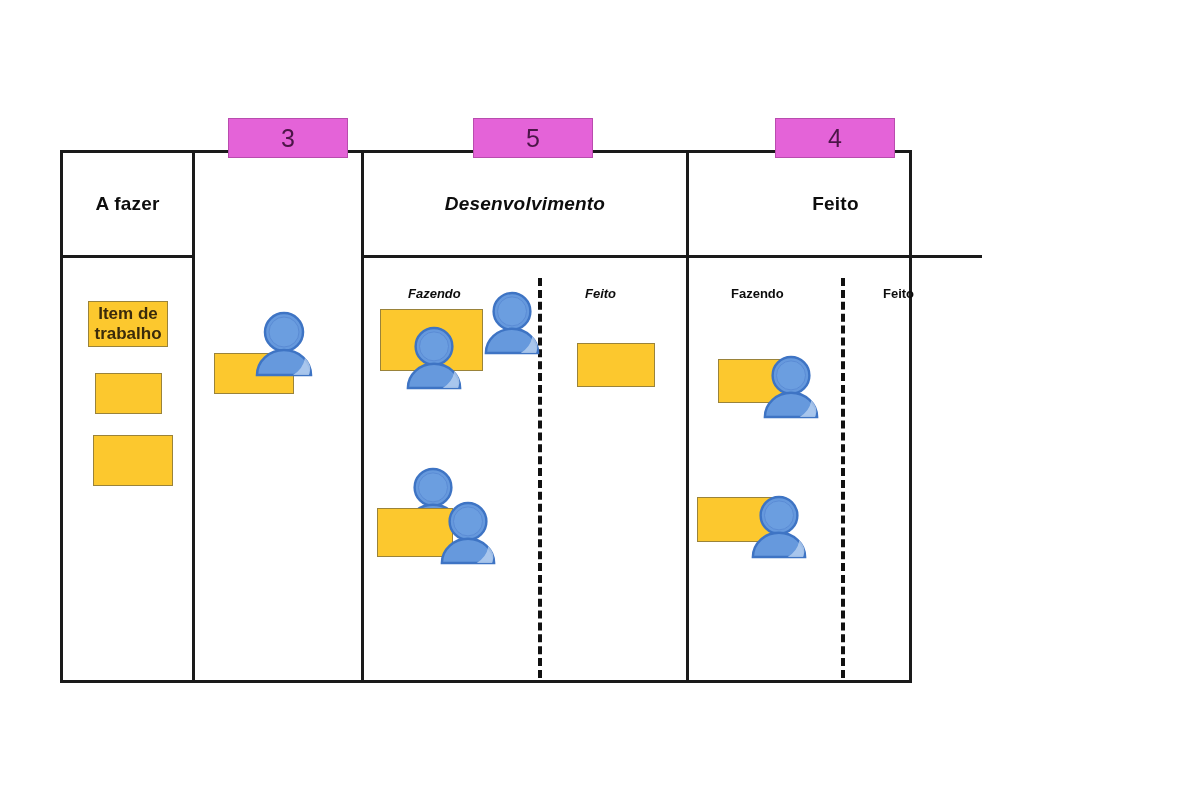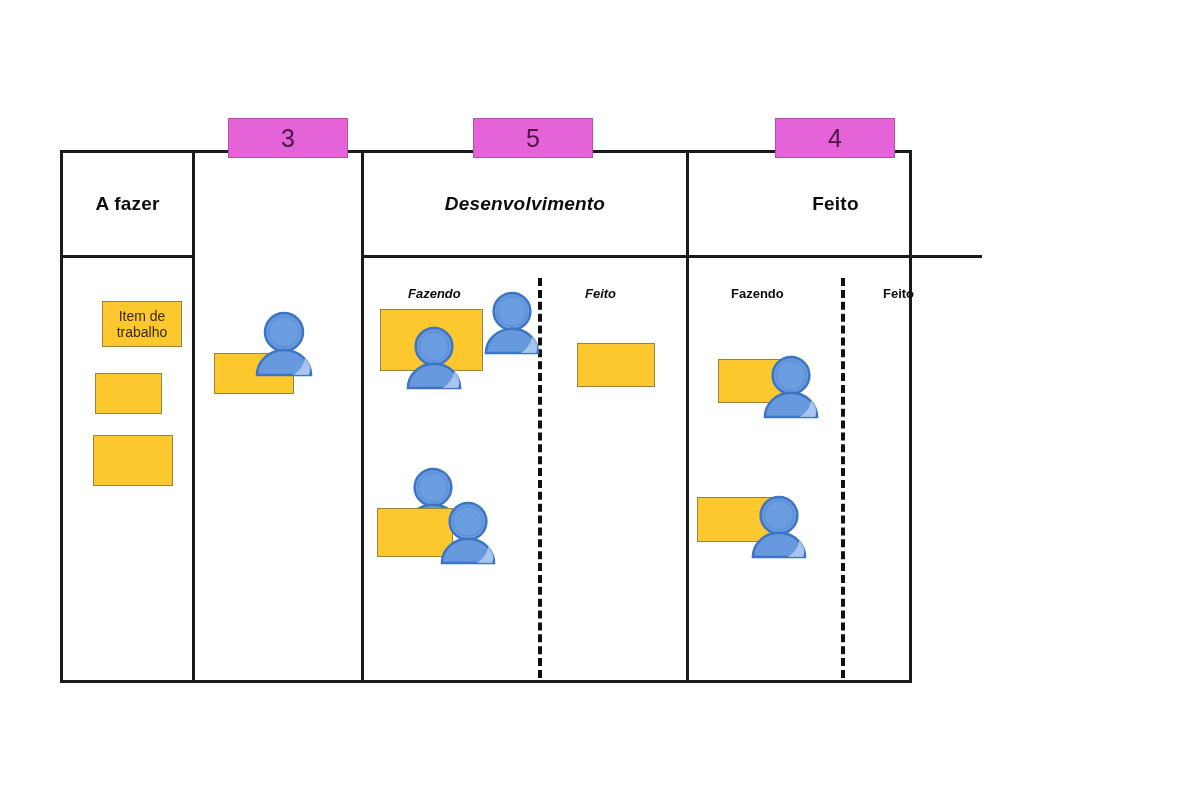--- a/index.html
+++ b/index.html
@@ -101,26 +101,25 @@
     position: absolute;
     background: #fcc82e;
     border: 1px solid #9a833a;
     box-sizing: border-box;
   }
   .card.labeled {
     display: flex;
     align-items: center;
     justify-content: center;
     text-align: center;
-    font-size: 14px;
-    font-weight: normal;
+    font-size: 17px;
+    font-weight: bold;
     color: #3a2b0b;
     line-height: 1.15;
     padding: 2px;
-    margin-left: 14px;
   }
 
   
   .avatar {
     position: absolute;
   }
   .avatar svg { display: block; overflow: visible; }
 </style>
 </head>
 <body>

